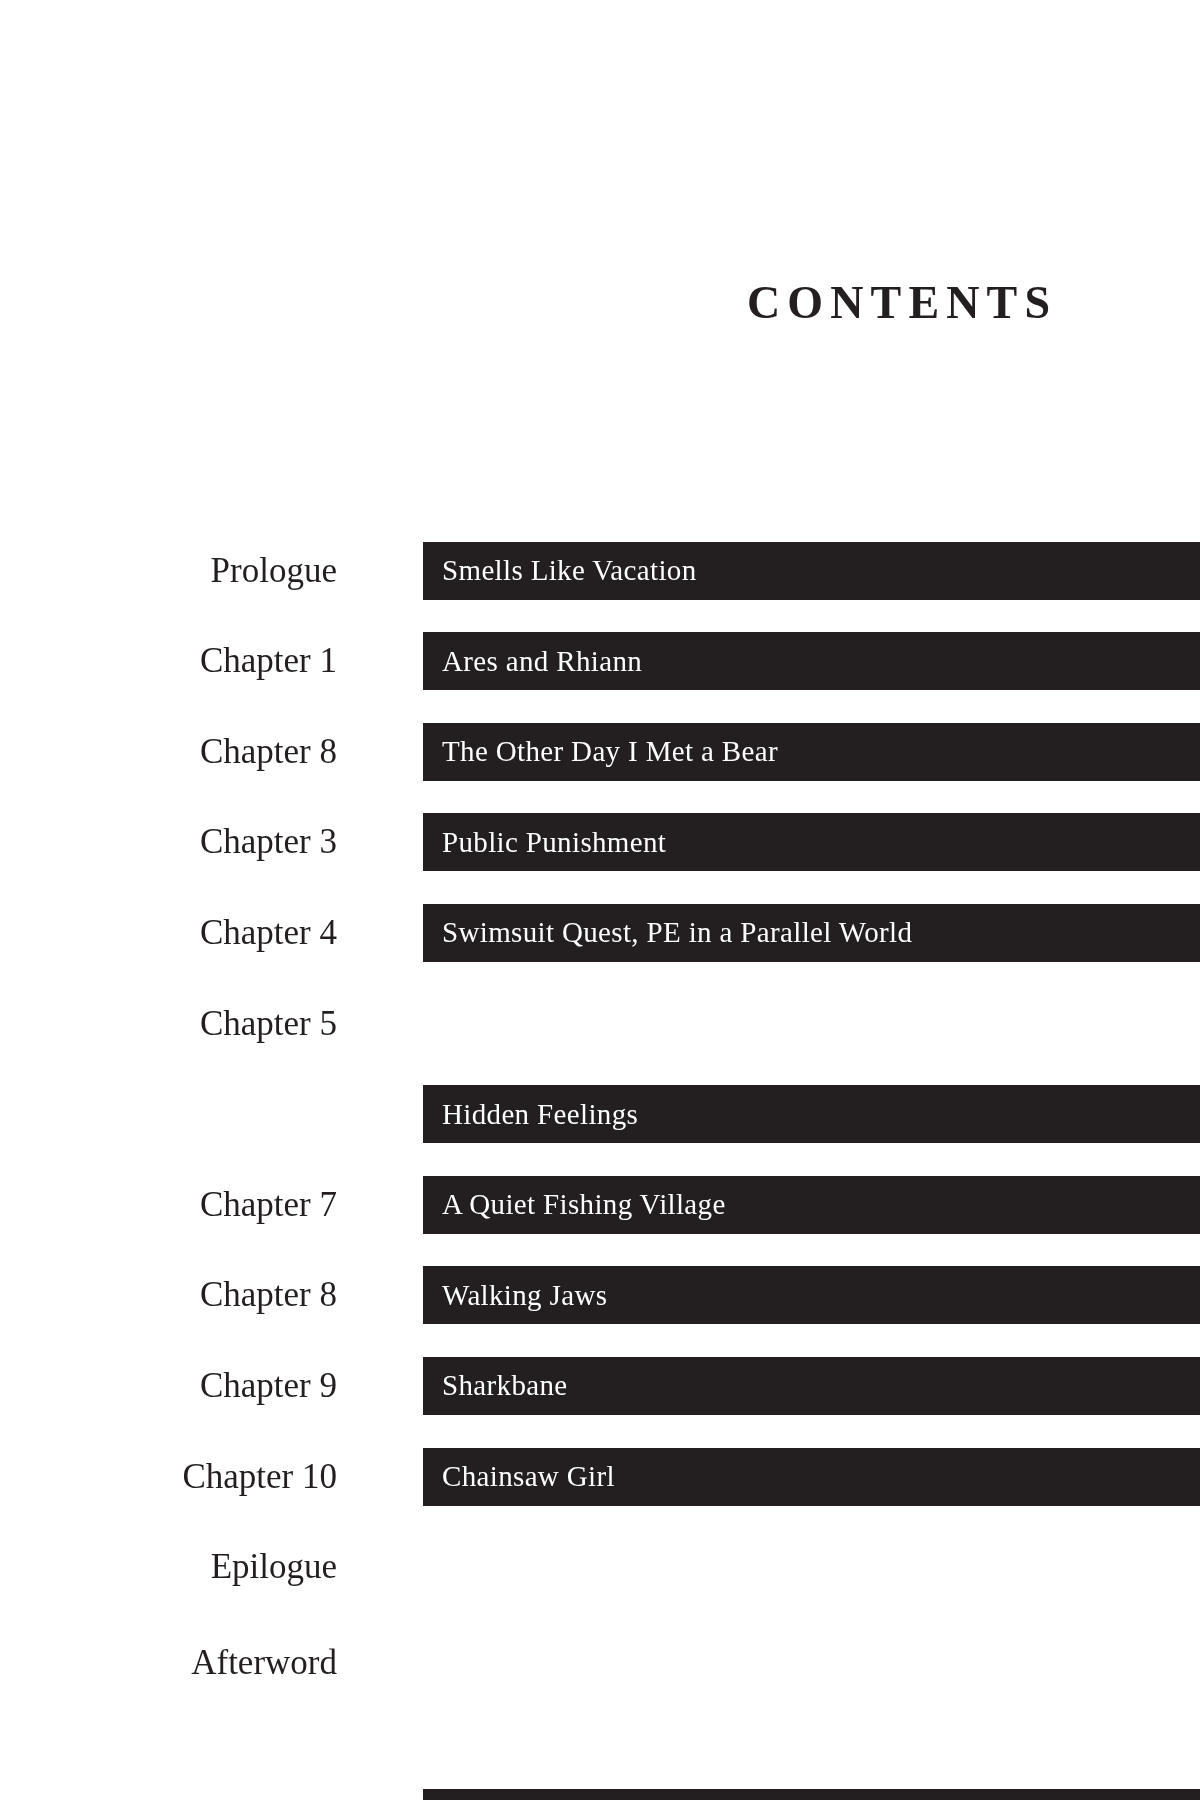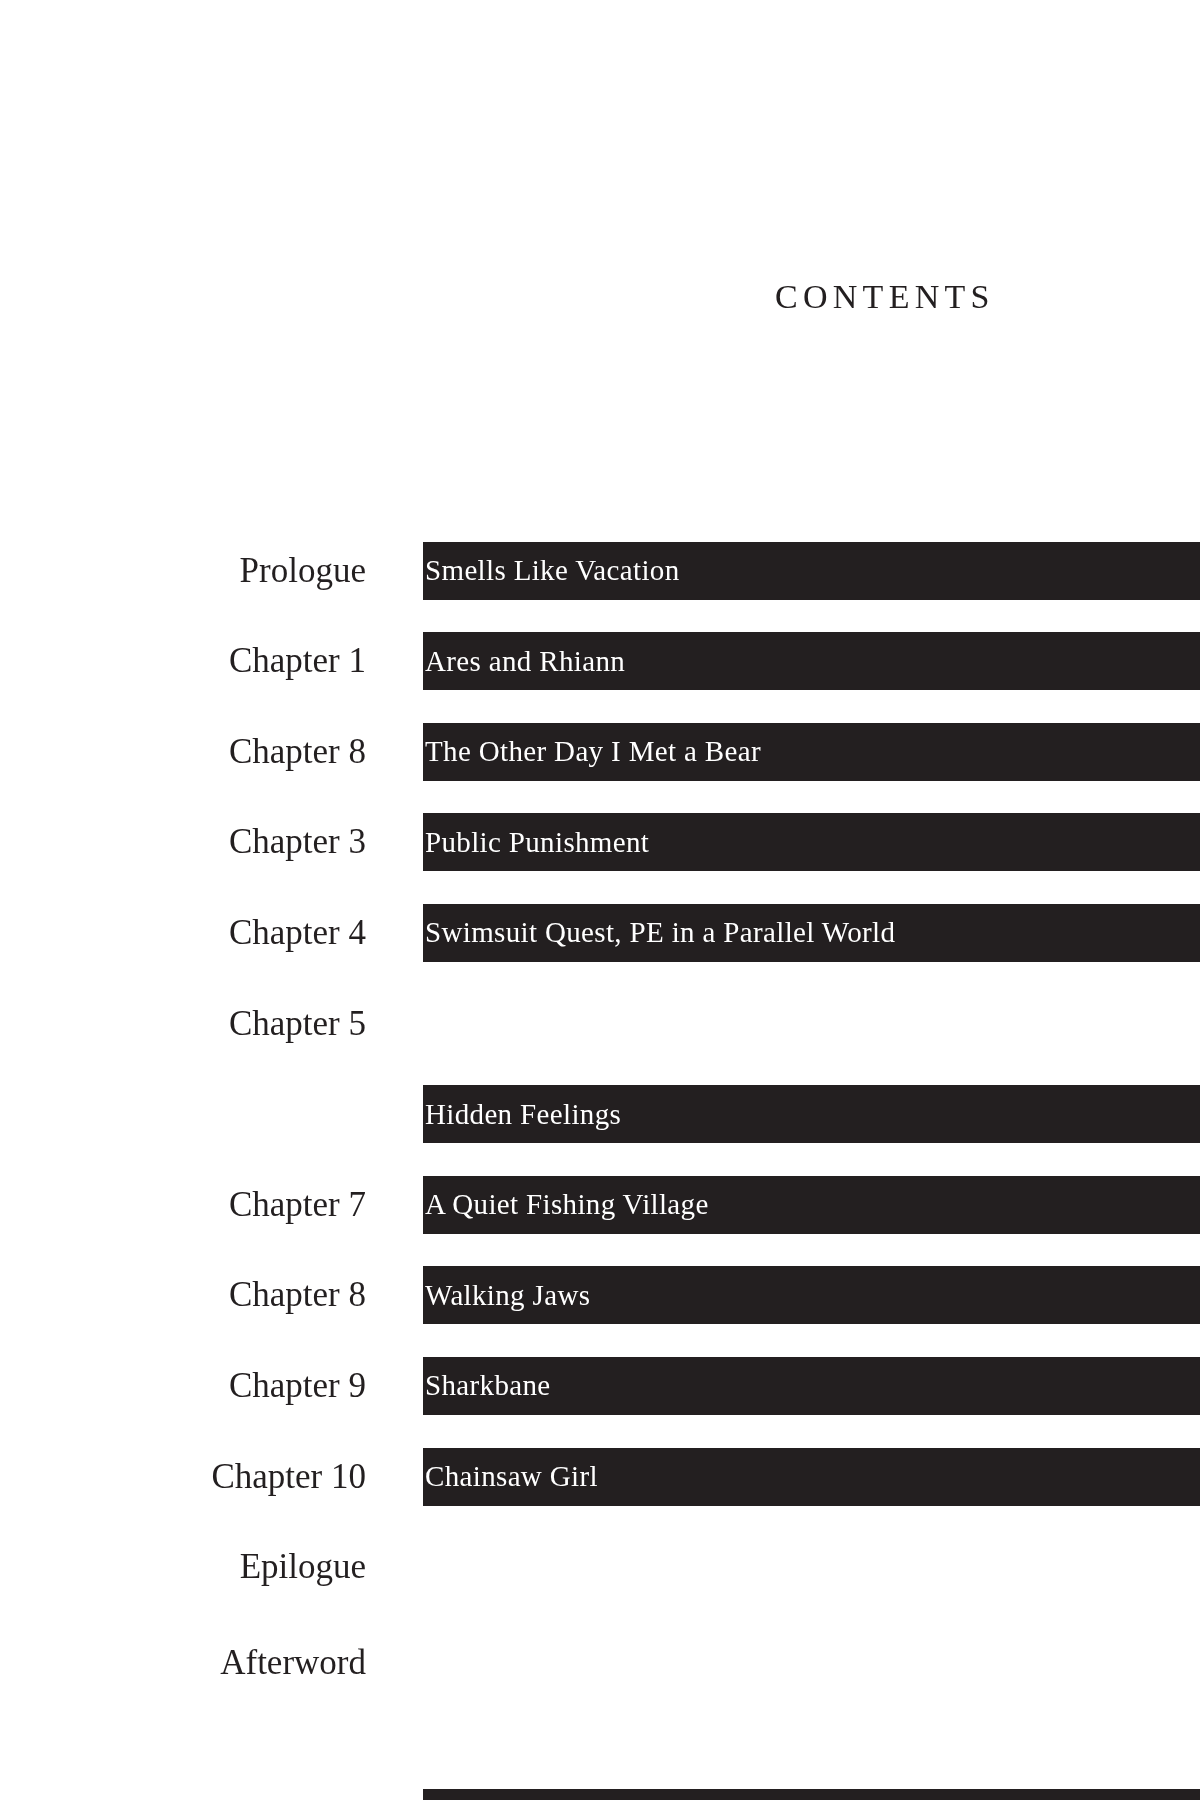--- a/index.html
+++ b/index.html
@@ -8,59 +8,57 @@
     height: 1800px;
     background: #ffffff;
     overflow: hidden;
     position: relative;
     font-family: "Liberation Serif", serif;
   }
   .page-title {
     position: absolute;
     top: 280px;
     left: 747px;
-    font-size: 34px;
-    font-weight: normal;
+    font-size: 46px;
+    font-weight: bold;
     letter-spacing: 0.155em;
     color: #231f20;
     line-height: 1;
     white-space: nowrap;
-    margin-left: 28px;
   }
   .toc-row {
     position: absolute;
     left: 0;
     width: 1200px;
     height: 58px;
     top: calc(541.5px + var(--i) * 90.6px);
   }
   .row-label {
     position: absolute;
     left: 0;
     top: 0;
     width: 337px;
     height: 58px;
     display: flex;
     align-items: center;
     justify-content: flex-end;
     font-size: 35px;
     color: #231f20;
     white-space: nowrap;
-    padding-left: 29px;
   }
   .row-bar {
     position: absolute;
     left: 423px;
     right: 0;
     top: 0;
     height: 58px;
     background: #231f20;
     display: flex;
     align-items: center;
-    padding-left: 2px;
+    padding-left: 19px;
     box-sizing: border-box;
   }
   .row-bar-title {
     font-size: 29px;
     color: #ffffff;
     letter-spacing: 0.012em;
     white-space: nowrap;
   }
   .toc-row.clipped-bar { top: 1789px; }
 </style>

